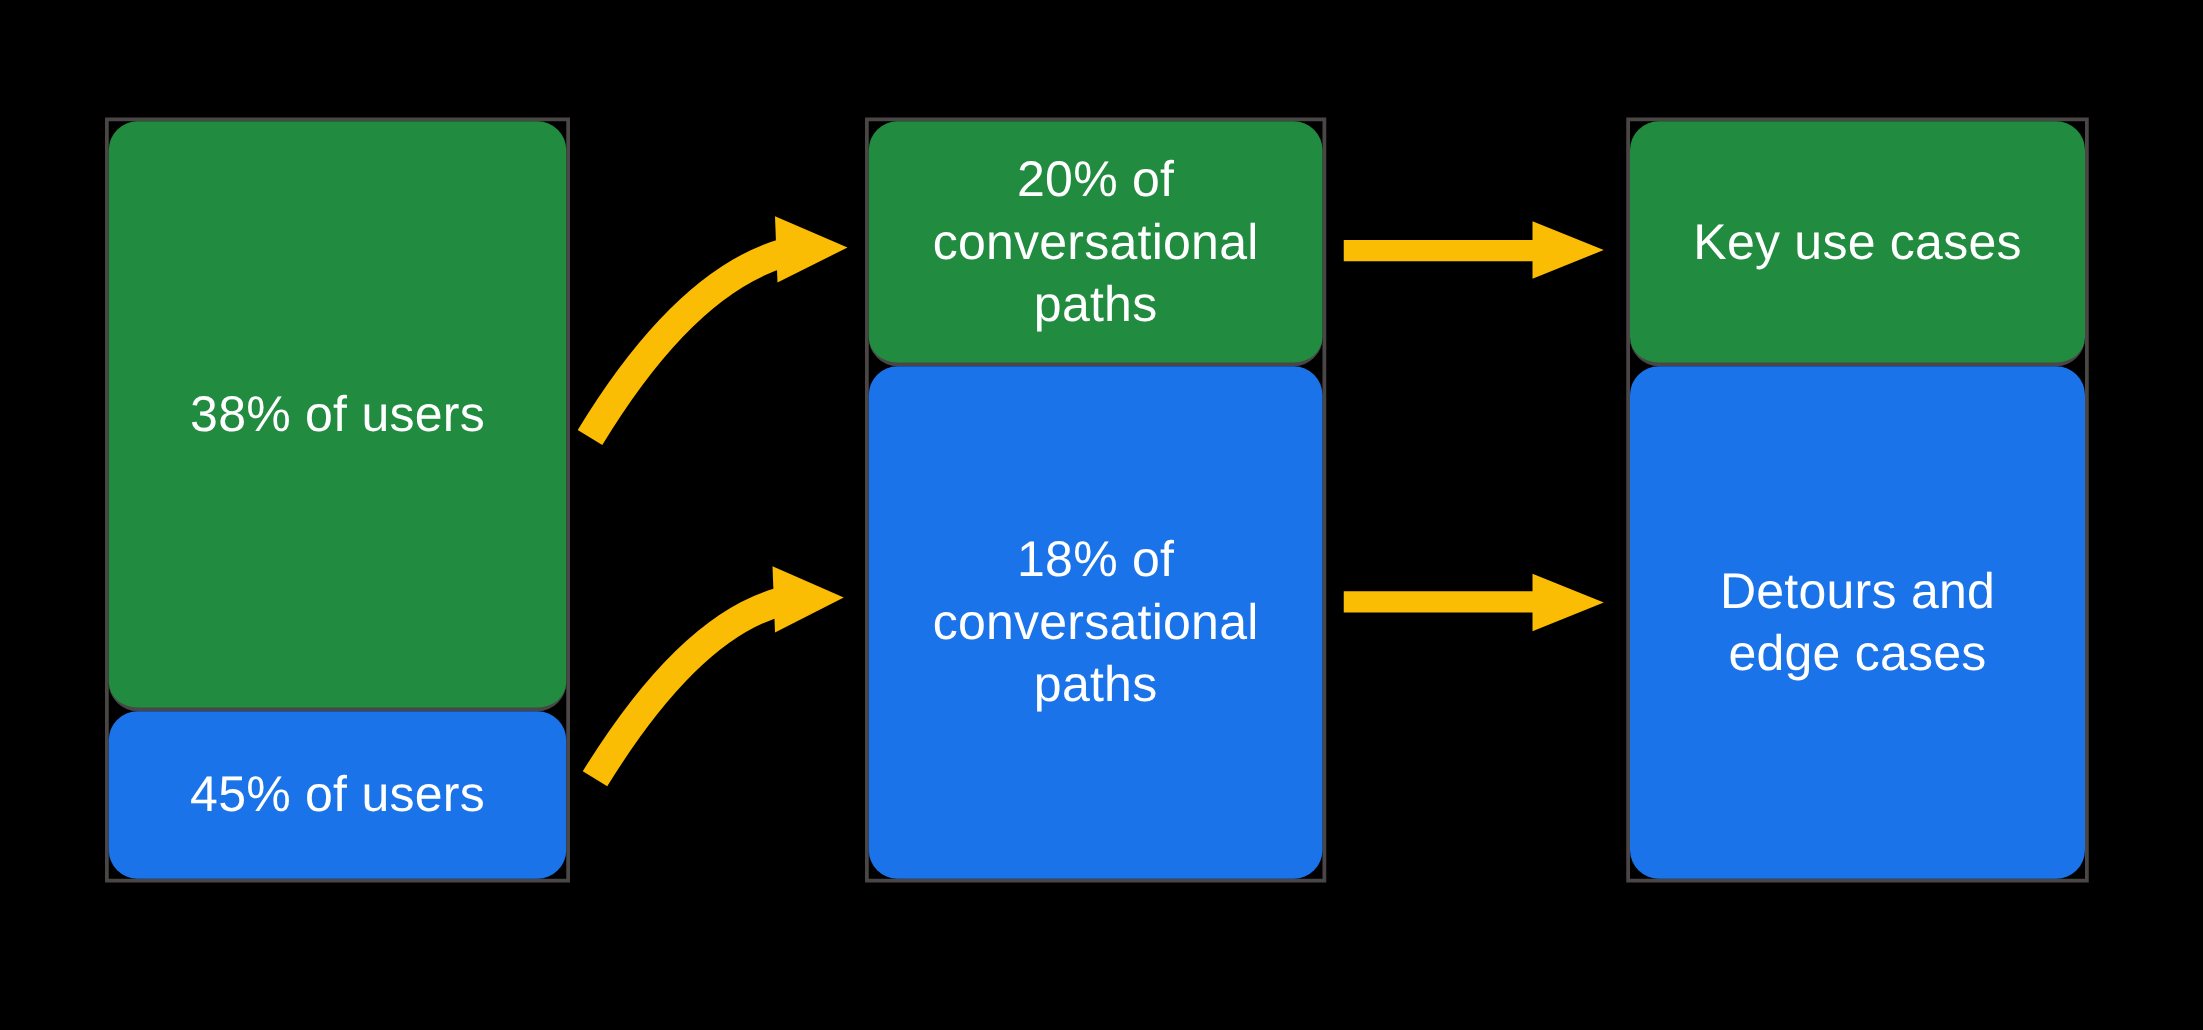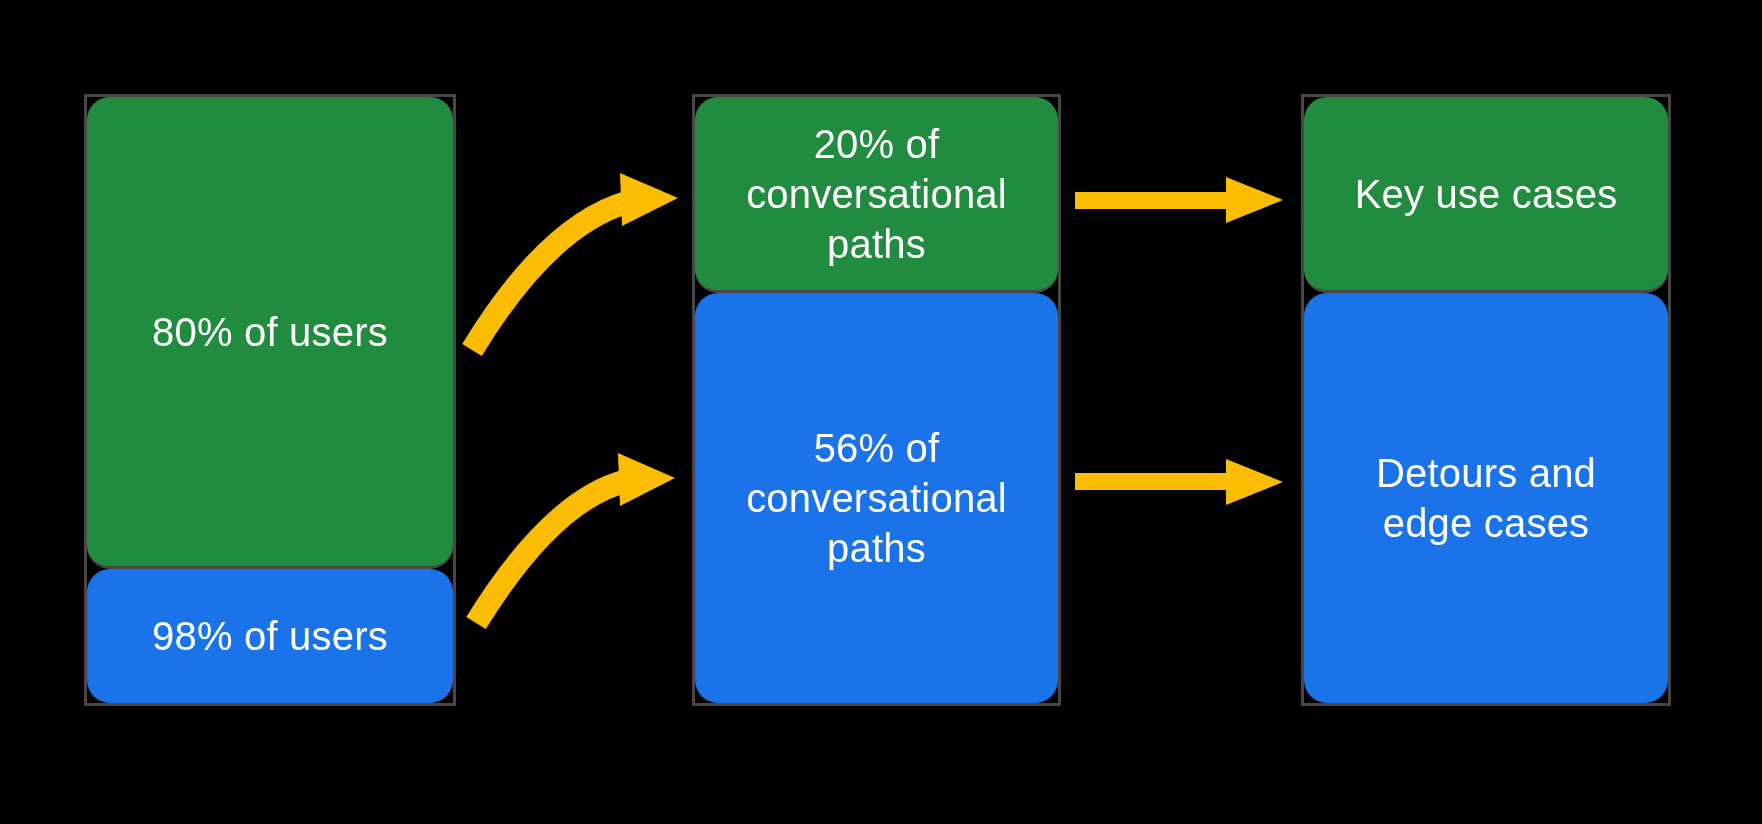--- a/index.html
+++ b/index.html
@@ -38,33 +38,33 @@
   .arrow-stroke { stroke:var(--c-arrow,#fbbc04); stroke-width:23; fill:none; stroke-linecap:butt; }
   .arrow-fill { fill:var(--c-arrow,#fbbc04); }
 </style>
 </head>
 <body>
 
 <div class="stage">
 
   <div class="bar" id="bar-users">
     <div class="seg top green">
-      <div class="label">80% of users</div>
+      <div class="label">38% of users</div>
     </div>
     <div class="seg bottom blue">
-      <div class="label">98% of users</div>
+      <div class="label">45% of users</div>
     </div>
   </div>
 
   <div class="bar" id="bar-paths">
     <div class="seg top green">
       <div class="label">20% of conversational paths</div>
     </div>
     <div class="seg bottom blue">
-      <div class="label">56% of conversational paths</div>
+      <div class="label">18% of conversational paths</div>
     </div>
   </div>
 
   <div class="bar" id="bar-outcomes">
     <div class="seg top green">
       <div class="label">Key use cases</div>
     </div>
     <div class="seg bottom blue">
       <div class="label">Detours and edge cases</div>
     </div>

